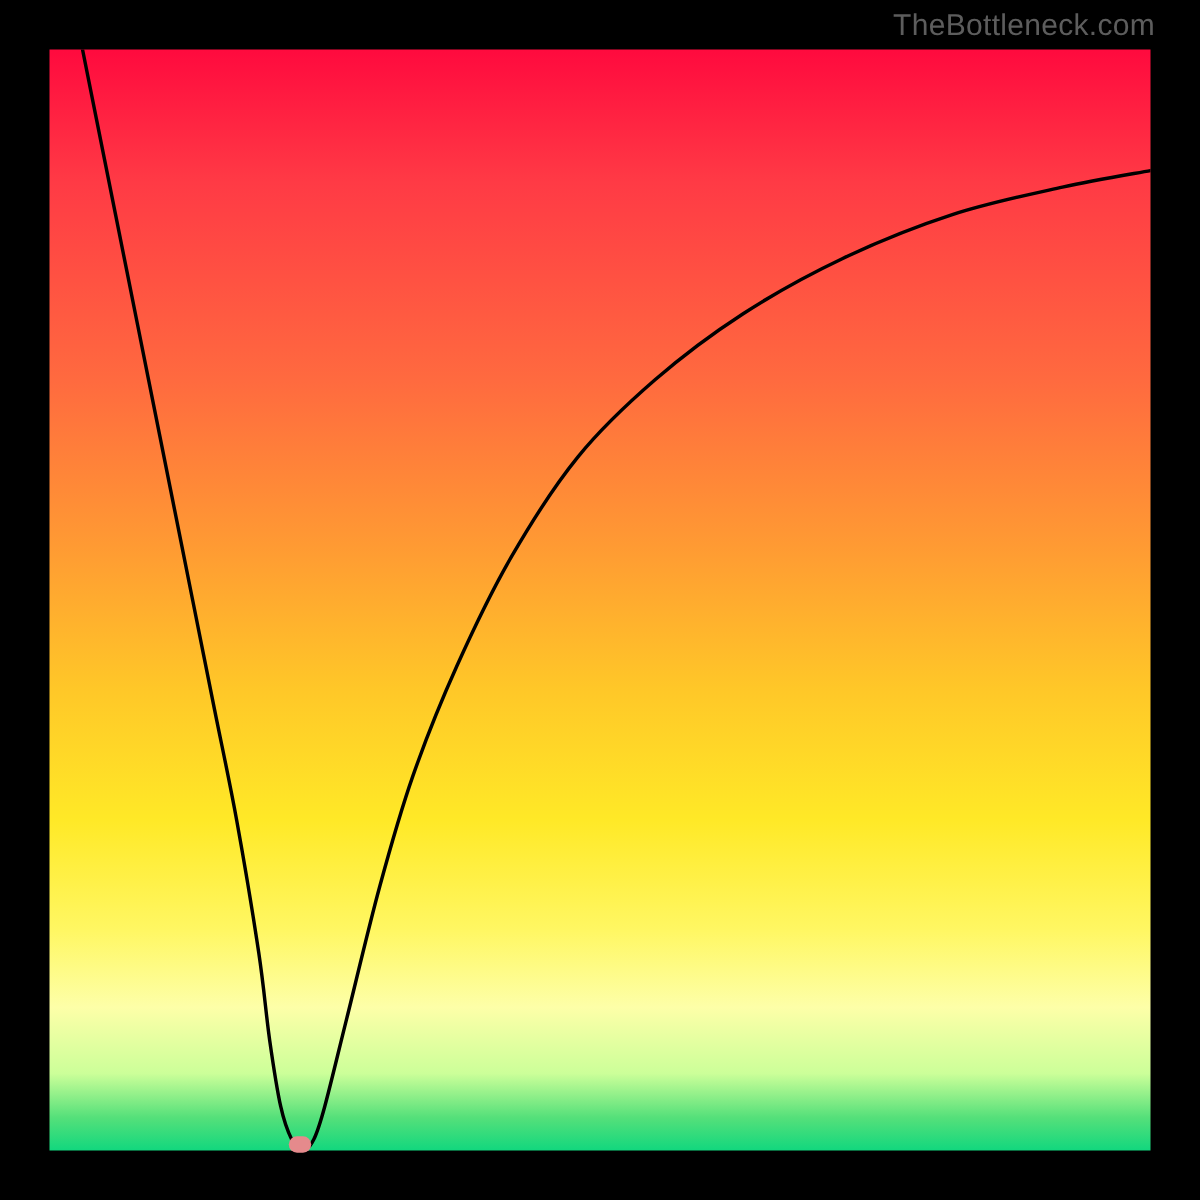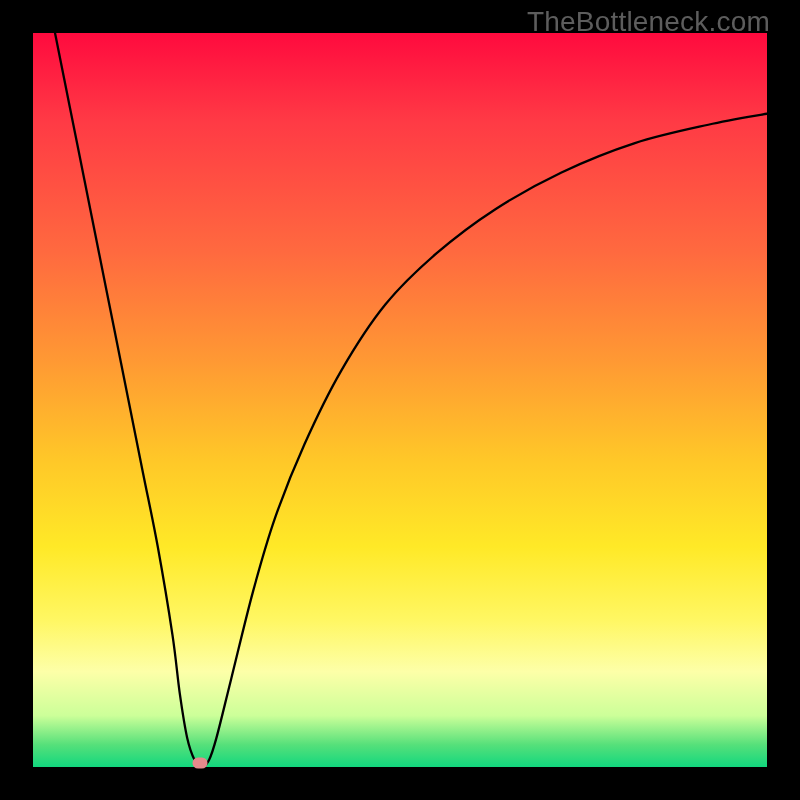--- a/index.html
+++ b/index.html
@@ -37,21 +37,21 @@
       #ccff99 93%,
       #55e07a 97%,
       #12d77e 100%
     );
   }
   .attribution {
     position: absolute;
     top: 6px;
     right: 30px;
     color: #5d5d5d;
-    font-size: 28px;
+    font-size: 20px;
     font-weight: 500;
     letter-spacing: 0.2px;
     user-select: none;
   }
   svg.curve {
     position: absolute;
     left: 0;
     top: 0;
     width: 734px;
     height: 734px;

